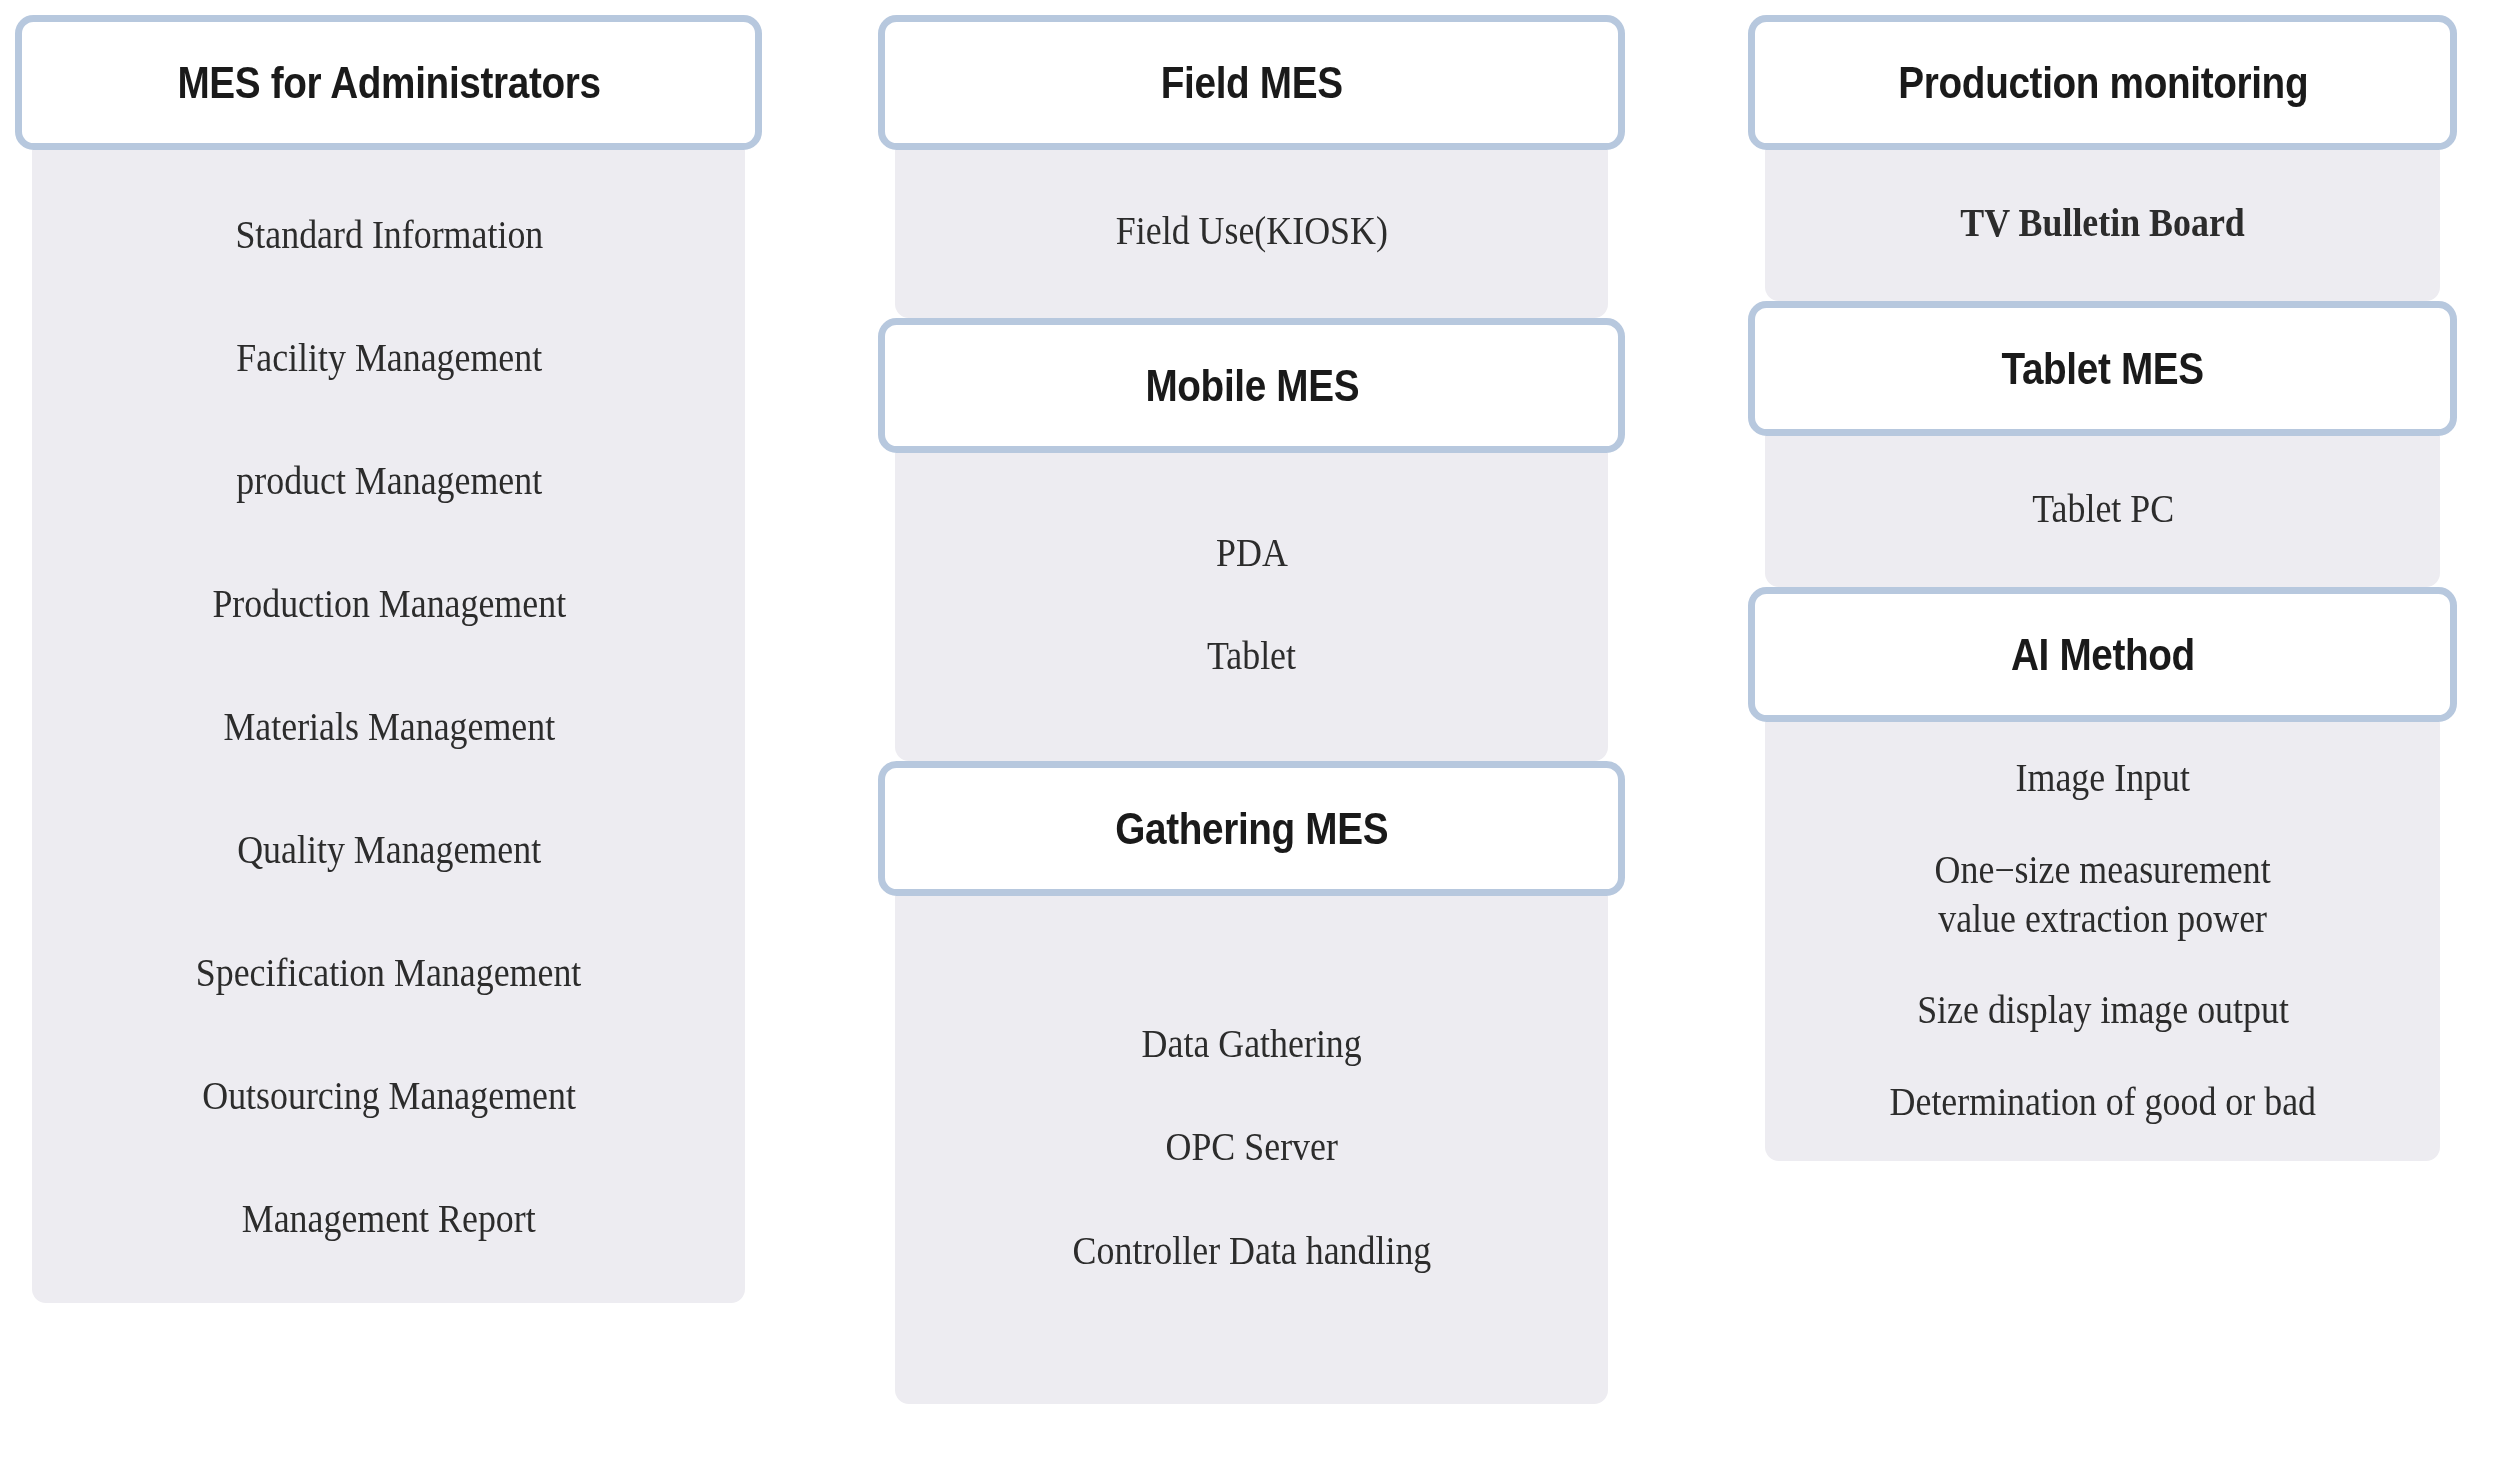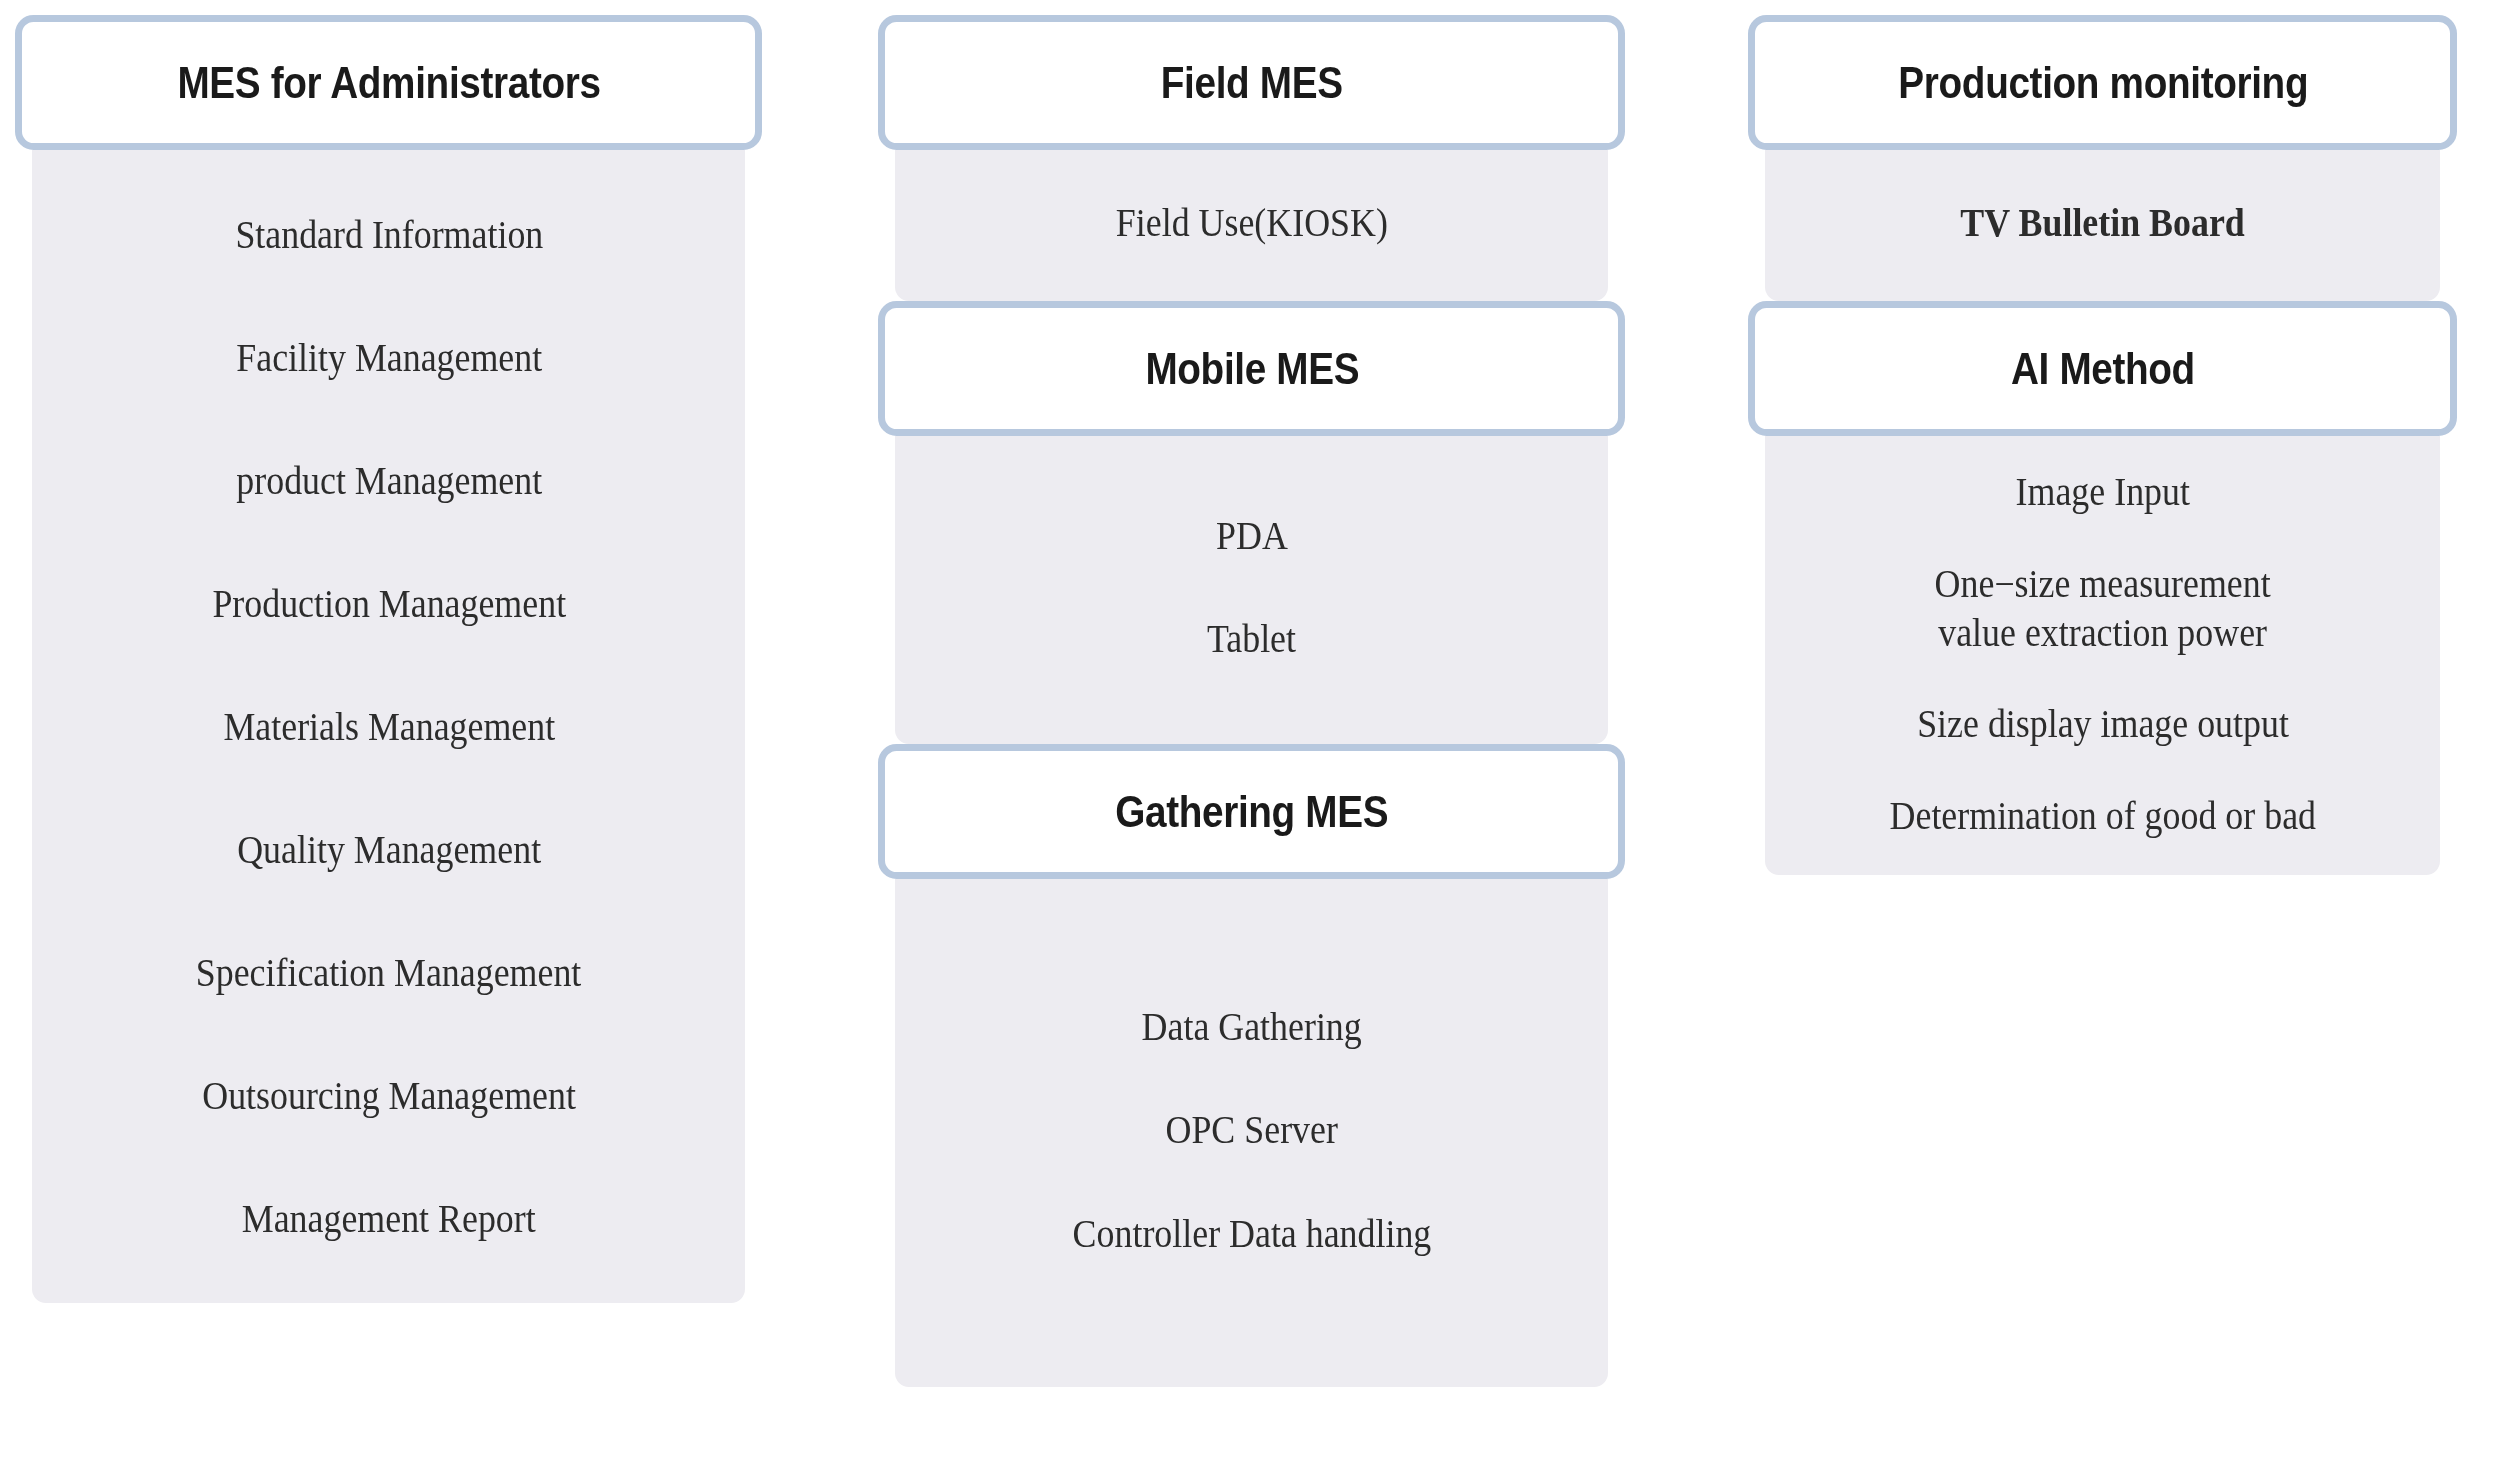--- a/index.html
+++ b/index.html
@@ -122,21 +122,21 @@
       </div>
     </div>
   </div>
 
   <div class="column col-2">
 
     <div class="group">
       <div class="group-header">
         <span class="group-header-label">Field MES</span>
       </div>
-      <div class="group-body" style="height: 151px; justify-content:center;">
+      <div class="group-body" style="height: 168px; justify-content:center;">
         <div class="body-item">Field Use(KIOSK)</div>
       </div>
     </div>
 
     <div class="group">
       <div class="group-header">
         <span class="group-header-label">Mobile MES</span>
       </div>
       <div class="group-body" style="height: 308px; justify-content:center;">
         <div class="body-item">PDA</div>
@@ -161,20 +161,28 @@
 
     <div class="group">
       <div class="group-header">
         <span class="group-header-label">Production monitoring</span>
       </div>
       <div class="group-body" style="height: 151px; justify-content:center;font-weight:bold;">
         <div class="body-item">TV Bulletin Board</div>
       </div>
     </div>
 
+    <div class="group">
+      <div class="group-header">
+        <span class="group-header-label">Tablet MES</span>
+      </div>
+      <div class="group-body" style="height: 151px; justify-content:center;">
+        <div class="body-item">Tablet PC</div>
+      </div>
+    </div>
 
     <div class="group">
       <div class="group-header">
         <span class="group-header-label">AI Method</span>
       </div>
       <div class="group-body" style="height: 439px; justify-content:space-between; padding-top:32px; padding-bottom:35px;">
         <div class="body-item" style="margin-top:0;">Image Input</div>
         <div class="body-item" style="margin-top:0;">One−size measurement
 value extraction power</div>
         <div class="body-item" style="margin-top:0;">Size display image output</div>

